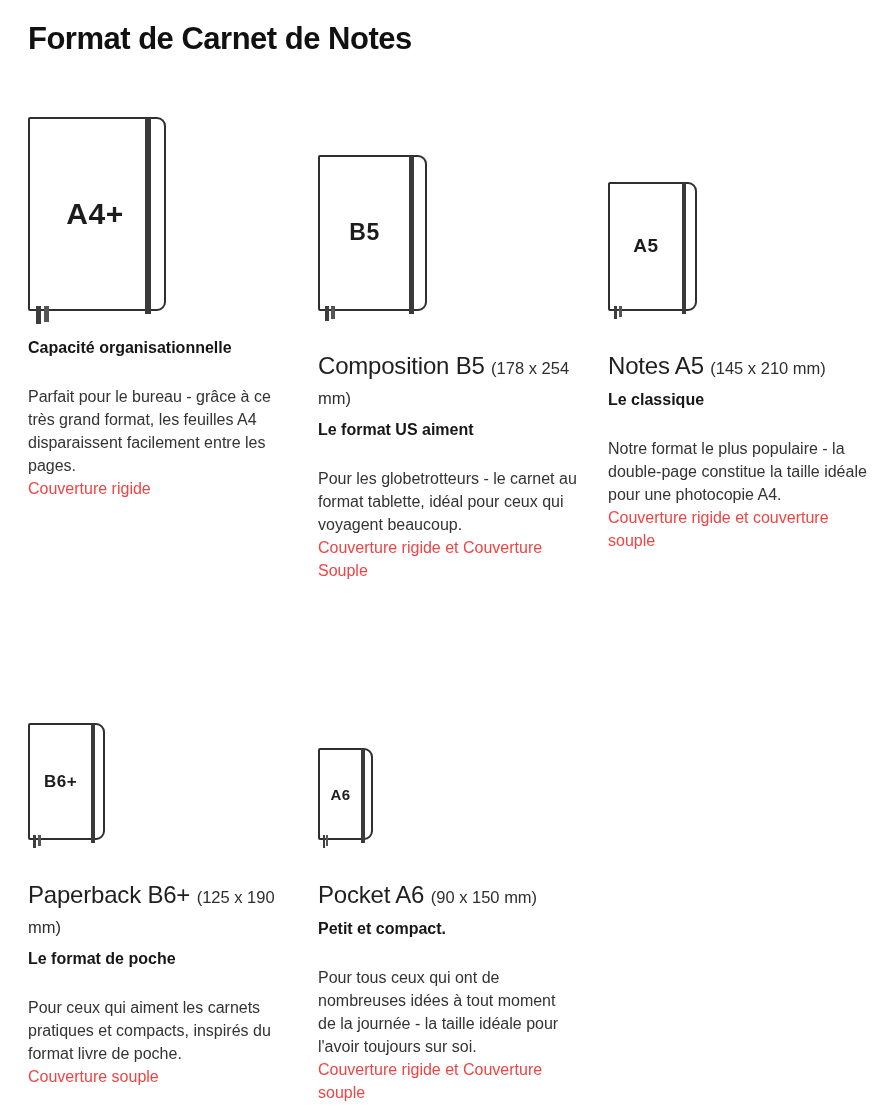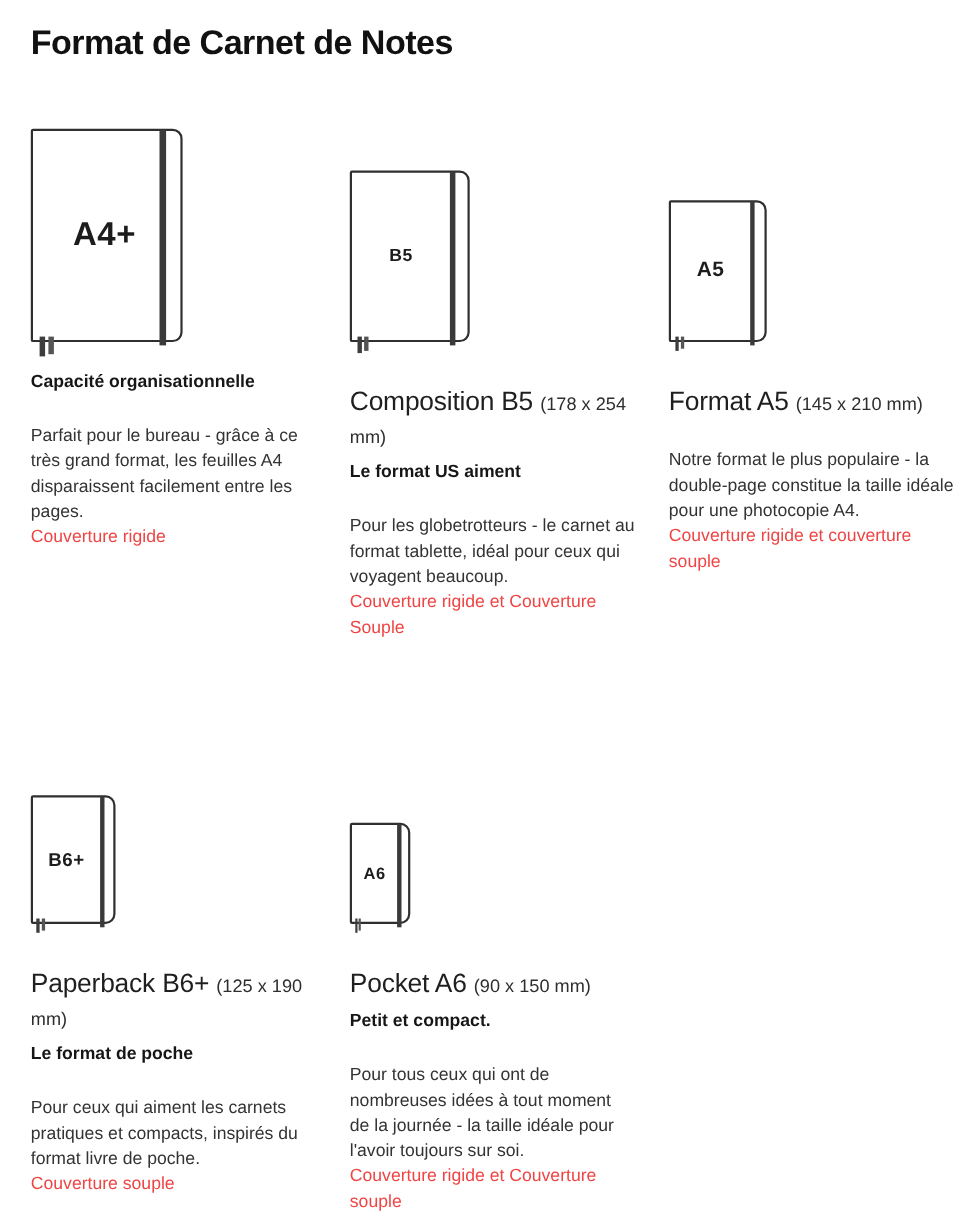--- a/index.html
+++ b/index.html
@@ -132,42 +132,43 @@
 pages.</div>
       <div class="card-covers">Couverture rigide</div>
     </div>
 
     <div class="card tall">
       <div class="nb-wrap">
         <div class="nb" style="width: 109px; height: 156px;">
           <span class="nb-band" style="width: 5px; right: 11px;"></span>
           <span class="nb-ribbon nb-ribbon-1" style="width: 4px; left: 5px; height: 15px;"></span>
           <span class="nb-ribbon nb-ribbon-2" style="width: 4px; left: 11px; height: 13px;"></span>
-          <span class="nb-label" style="font-size: 16px; padding-right: 16px;">B5</span>
+          <span class="nb-label" style="font-size: 23px; padding-right: 16px;">B5</span>
         </div>
       </div>
       <h2 class="card-title"><span>Composition B5</span> <span class="card-size">(178 x 254 mm)</span></h2>
       <div class="card-tagline">Le format US aiment</div>
       <div class="card-description">Pour les globetrotteurs - le carnet au
 format tablette, idéal pour ceux qui
 voyagent beaucoup.</div>
       <div class="card-covers">Couverture rigide et Couverture
 Souple</div>
     </div>
 
     <div class="card tall">
       <div class="nb-wrap">
         <div class="nb" style="width: 89px; height: 129px; margin-top: 48px;">
           <span class="nb-band" style="width: 4px; right: 9px;"></span>
           <span class="nb-ribbon nb-ribbon-1" style="width: 3px; left: 4px; height: 13px;"></span>
           <span class="nb-ribbon nb-ribbon-2" style="width: 3px; left: 9px; height: 11px;"></span>
           <span class="nb-label" style="font-size: 19px; padding-right: 13px;">A5</span>
         </div>
       </div>
-      <h2 class="card-title"><span>Format A5</span> <span class="card-size">(145 x 210 mm)</span></h2>
+      <h2 class="card-title"><span>Notes A5</span> <span class="card-size">(145 x 210 mm)</span></h2>
+      <div class="card-tagline">Le classique</div>
       <div class="card-description">Notre format le plus populaire - la
 double-page constitue la taille idéale
 pour une photocopie A4.</div>
       <div class="card-covers">Couverture rigide et couverture
 souple</div>
     </div>
 
     <div class="card short">
       <div class="nb-wrap">
         <div class="nb" style="width: 77px; height: 117px;">

